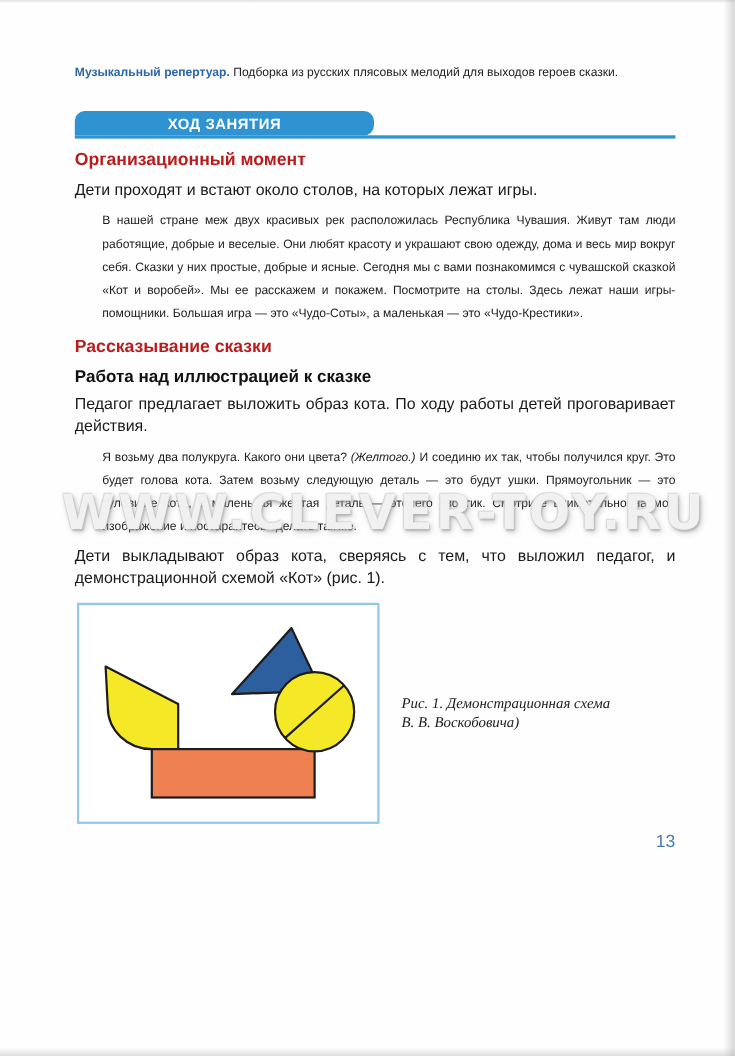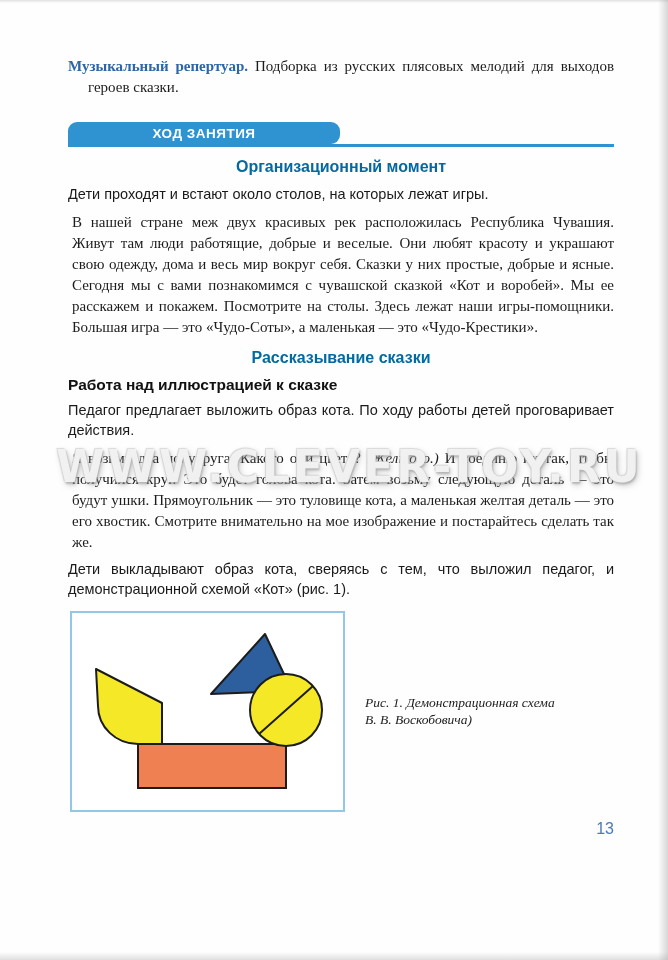--- a/index.html
+++ b/index.html
@@ -15,41 +15,41 @@
   
   .edge-right { position:absolute; top:0; right:0; width:10px; height:100%;
     background:linear-gradient(to right, rgba(255,255,255,0), rgba(165,165,165,0.45)); }
   .edge-bottom { position:absolute; bottom:0; left:0; width:100%; height:8px;
     background:linear-gradient(to bottom, rgba(255,255,255,0), rgba(175,175,175,0.4)); }
   .edge-top { position:absolute; top:0; left:0; width:100%; height:3px;
     background:linear-gradient(to bottom, rgba(170,170,170,0.35), rgba(255,255,255,0)); }
 
   .content { position:absolute; left:68px; top:0; width:546px; z-index:1; }
 
-  .serif { font-family:Liberation Serif, serif; font-size:15px; line-height:21px;
+  .serif { font-family:Liberation Sans, sans-serif; font-size:11px; line-height:21px;
     color:#1c1c1c; text-align:justify; margin:0; }
   .sans  { font-family:"Liberation Sans", sans-serif; font-size:14.5px; line-height:20px;
     color:#1a1a1a; text-align:justify; margin:0; }
 
   .intro { margin-top:56px; padding-left:20px; text-indent:-20px; }
   .lead-label { font-weight:bold; color:#2b66a8; }
 
   .banner-row { margin-top:24px; border-bottom:3px solid #2e93d0; height:22px; position:relative; }
   .banner { position:absolute; left:0; bottom:0; width:272px; height:22px;
     background:#2e93d0; border-radius:9px 9px 9px 0;
     color:#ffffff; font-weight:bold; font-size:13.5px; letter-spacing:0.5px;
     text-align:center; line-height:23px; }
 
   .h-blue { font-family:"Liberation Sans", sans-serif; font-size:16px; font-weight:bold;
-    color:#0369a1; margin:11px 0 0 0;text-align:center; }
+    color:#b91c1c; margin:11px 0 0 0; }
   .h-black { font-family:"Liberation Sans", sans-serif; font-size:15.5px; font-weight:bold;
     color:#111111; margin:9px 0 0 0; }
 
   .mt6 { margin-top:6px; } .mt8 { margin-top:8px; }
-  .block-indent { margin-left:4px; }
+  .block-indent { margin-left:25px; }
   .first-indent { text-indent:20px; }
 
   .figure-row { display:flex; align-items:center; margin-top:12px; margin-left:2px; }
   .figure-box { width:271px; height:197px; border:2px solid #93c7e4; background:#ffffff; flex:0 0 auto; }
   .figure-caption { font-family:"Liberation Serif", serif; font-style:italic;
     font-size:13.5px; line-height:17.5px; color:#1c1c1c; margin-left:20px; padding-bottom:1px; }
 
   .page-number { margin-top:8px; text-align:right; color:#4a79b8;
     font-size:16px; font-family:"Liberation Sans", sans-serif; }
 

